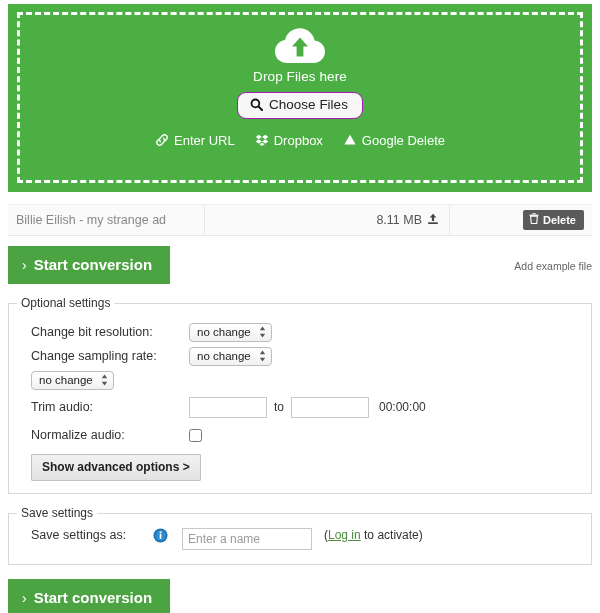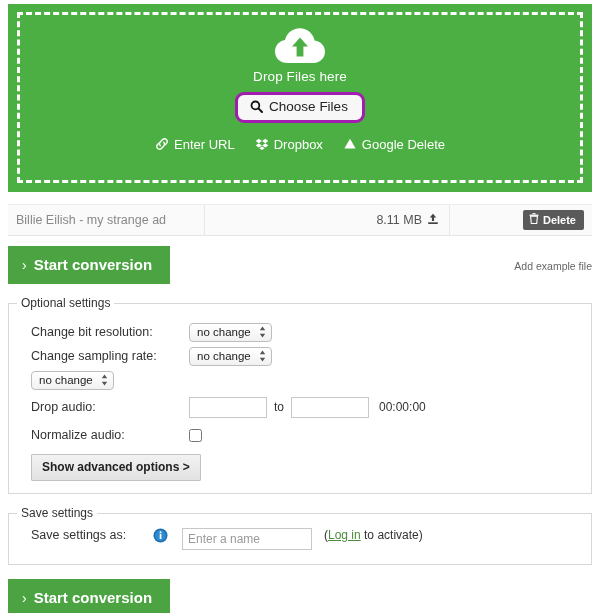--- a/index.html
+++ b/index.html
@@ -44,21 +44,21 @@
     margin-bottom: 4px;
   }
   .drop-label {
     color: #ffffff;
     font-size: 13.5px;
     margin-bottom: 8px;
     letter-spacing: 0.1px;
   }
   .choose-files-btn {
     background: #f7f7f7;
-    border: 3px solid #a21caf;
+    border: 1px solid #a21caf;
     color: #222222;
     font-size: 13.5px;
     font-weight: 400;
     padding: 5px 14px 6px 12px;
     display: inline-flex;
     align-items: center;
     gap: 6px;
     cursor: pointer;
     border-radius: 9px;
     line-height: 1;
@@ -419,21 +419,21 @@
       <span class="stepper">
         <svg width="7" height="13" viewBox="0 0 7 13">
           <path d="M3.5 1 L6.2 4.8 L0.8 4.8 Z" fill="#555555"></path>
           <path d="M3.5 12 L6.2 8.2 L0.8 8.2 Z" fill="#555555"></path>
         </svg>
       </span>
     </span>
   </div>
 
   <div class="opt-row" style="height:30px">
-    <span class="opt-label">Drop audio:</span>
+    <span class="opt-label">Trim audio:</span>
     <input class="txt-input" type="text" value="" style="">
     <span class="to-word">to</span>
     <input class="txt-input" type="text" value="" style="">
     <span class="time-display">00:00:00</span>
   </div>
 
   <div class="opt-row" style="height:26px">
     <span class="opt-label">Normalize audio:</span>
     <input class="cb" type="checkbox" style="">
   </div>

